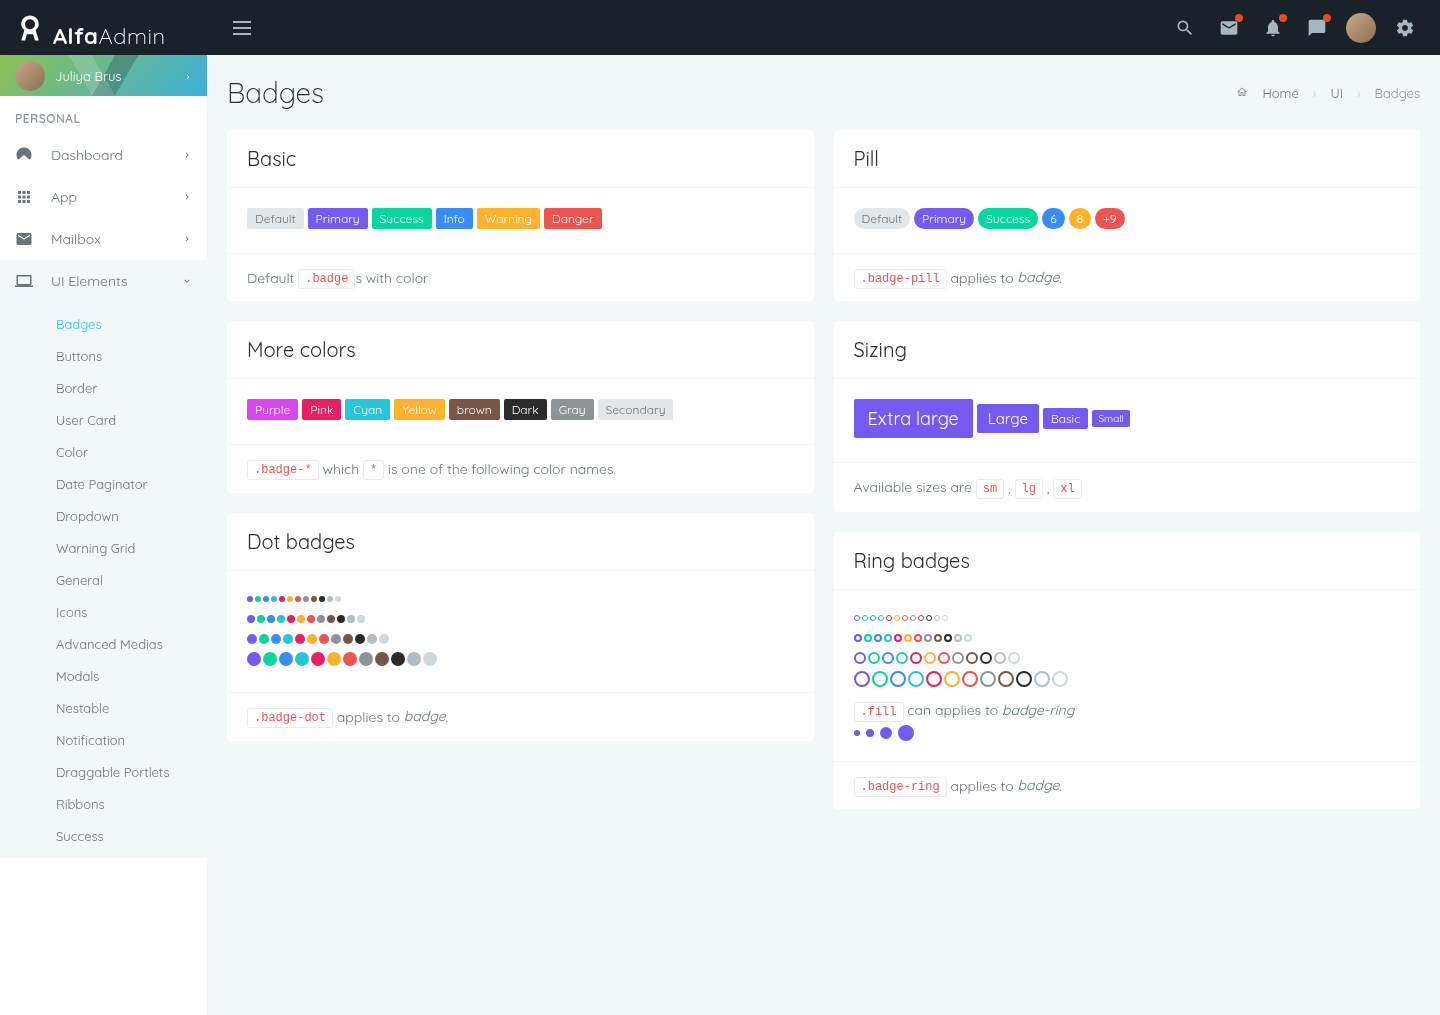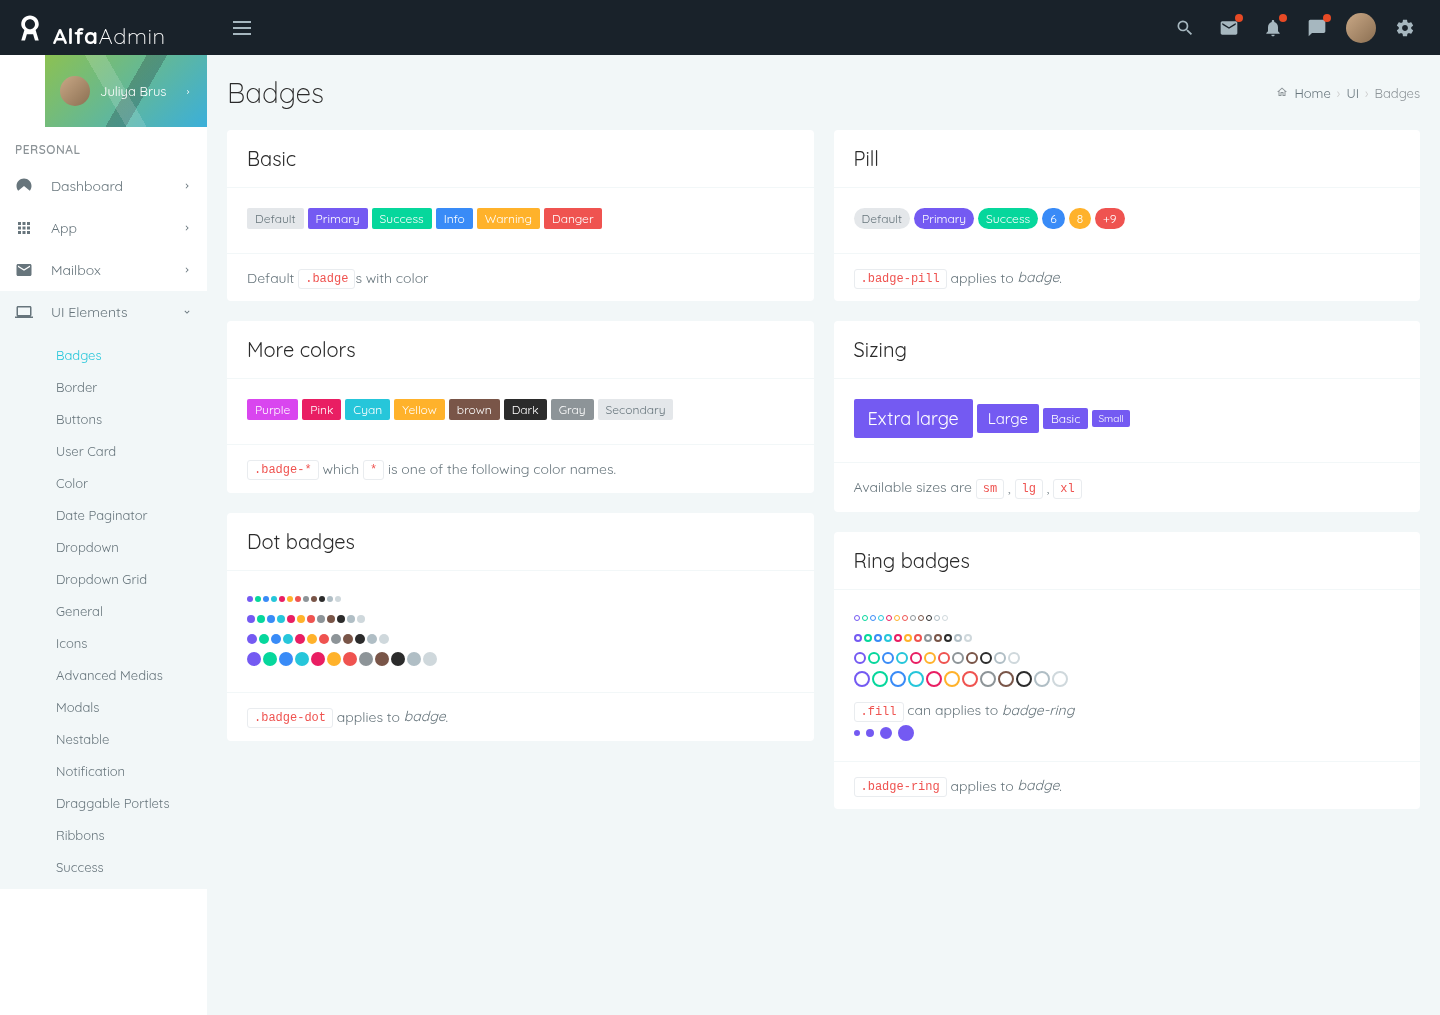--- a/index.html
+++ b/index.html
@@ -16,21 +16,21 @@
 .nav-icon { width: 40px; height: 40px; display: flex; align-items: center; justify-content: center; color: #a6b7bf; cursor: pointer; position: relative; }
 .nav-icon svg { width: 20px; height: 20px; fill: currentColor; }
 .notify-dot { position: absolute; top: 6px; right: 6px; width: 8px; height: 8px; background: #e74a25; border-radius: 50%; }
 .avatar-img { width: 30px; height: 30px; border-radius: 50%; background: linear-gradient(135deg,#c9a886,#8b6f52); }
 .burger { width: 18px; height: 2px; background: #a6b7bf; position: relative; }
 .burger::before, .burger::after { content:''; position:absolute; left:0; width:18px; height:2px; background:#a6b7bf; }
 .burger::before { top:-6px; } .burger::after { top:6px; }
 
 
 .sidebar { position: fixed; top: 55px; bottom: 0; left: 0; width: 207px; background: #fff; overflow-y: auto; }
-.user-box { height: 72px; background: linear-gradient(135deg, #8cc152, #3bafda); position: relative; display: flex; align-items: center; padding: 0 15px; color: #fff; overflow: hidden; margin-left: 45px; }
+.user-box { height: 41px; background: linear-gradient(135deg, #8cc152, #3bafda); position: relative; display: flex; align-items: center; padding: 0 15px; color: #fff; overflow: hidden; }
 .user-box::before { content:''; position:absolute; inset:0; background:
   linear-gradient(60deg, transparent 40%, rgba(255,255,255,0.15) 40%, rgba(255,255,255,0.15) 50%, transparent 50%),
   linear-gradient(-60deg, transparent 40%, rgba(25,34,42,0.25) 40%, rgba(25,34,42,0.25) 50%, transparent 50%);
 }
 .user-box .avatar-img { position: relative; z-index:1; }
 .user-box .uname { position: relative; margin-left: 10px; font-size: 13px; z-index:1; }
 .user-box .arrow { position:relative; margin-left:auto; z-index:1; }
 
 .nav-section { padding: 15px 15px 8px; font-size: 12px; font-weight: 600; color: #8d9498; letter-spacing: 0.5px; }
 .nav-item { display: flex; align-items: center; padding: 12px 15px; color: #67757c; text-decoration: none; font-size: 14px; cursor: pointer; position: relative; }
@@ -40,21 +40,21 @@
 .nav-item .ni-arrow { margin-left: auto; }
 .nav-item .ni-arrow svg { width:10px; height:10px; fill: currentColor; }
 .subnav { list-style:none; background: #f2f7f8; padding: 6px 0; }
 .subnav li { padding: 8px 15px 8px 56px; font-size: 13px; color: #67757c; cursor: pointer; }
 .subnav li.active { color: #26c6da; }
 
 
 .main { margin-left: 207px; margin-top: 55px; padding: 20px; }
 .page-header { display: flex; justify-content: space-between; align-items: center; margin-bottom: 20px; }
 .page-title { font-size: 28px; font-weight: 300; color: #2b2b2b; }
-.breadcrumb { display:flex; align-items:center; gap: 6px; font-size: 13px; color: #8d9498; }
+.breadcrumb { display:flex; align-items:center; gap: 14px; font-size: 13px; color: #8d9498; }
 .breadcrumb a { color: #67757c; text-decoration: none; }
 .breadcrumb svg { width:12px; height:12px; fill:currentColor; }
 .bc-sep { color: #ccc; }
 
 .row { display: flex; gap: 20px; }
 .col { flex: 1; display: flex; flex-direction: column; gap: 20px; }
 
 .card { background: #fff; border-radius: 4px; }
 .card-header { padding: 16px 20px; border-bottom: 1px solid #f2f7f8; font-size: 20px; font-weight: 400; color: #2b2b2b; }
 .card-body { padding: 20px; }
@@ -210,27 +210,27 @@
           <path d="M20 18c1.1 0 2-.9 2-2V6c0-1.1-.9-2-2-2H4c-1.1 0-2 .9-2 2v10c0 1.1.9 2 2 2H0v2h24v-2h-4zM4 6h16v10H4V6z"></path>
         </svg>
       </span>
     <span>UI Elements</span>
     <span class="ni-arrow"><svg viewBox="0 0 24 24">
           <path d="M7.41 8.59L12 13.17l4.59-4.58L18 10l-6 6-6-6z"></path>
         </svg></span>
   </a>
   <ul class="subnav" id="ui-sub">
       <li class="active">Badges</li>
+      <li>Buttons</li>
       <li>Border</li>
-      <li>Buttons</li>
       <li>User Card</li>
       <li>Color</li>
       <li>Date Paginator</li>
       <li>Dropdown</li>
-      <li>Dropdown Grid</li>
+      <li>Warning Grid</li>
       <li>General</li>
       <li>Icons</li>
       <li>Advanced Medias</li>
       <li>Modals</li>
       <li>Nestable</li>
       <li>Notification</li>
       <li>Draggable Portlets</li>
       <li>Ribbons</li>
       <li>Success</li>
     </ul>

